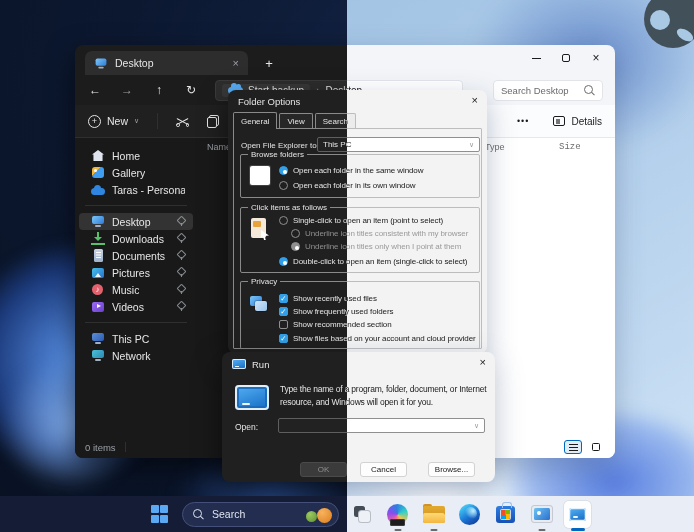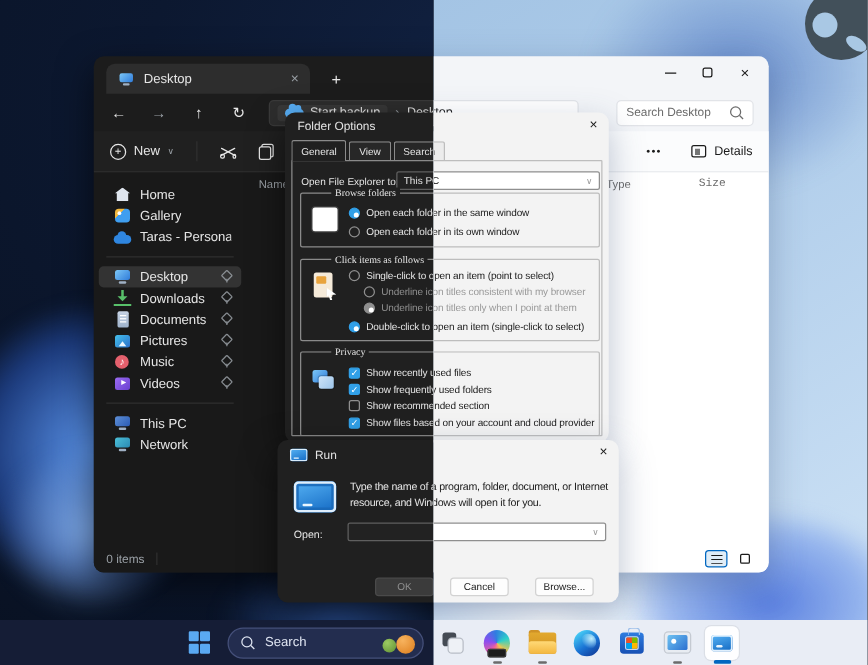--- a/index.html
+++ b/index.html
@@ -156,21 +156,21 @@
 
   
   .folder-options{position:absolute;left:228px;top:90px;width:259px;height:264px;border-radius:8px;background:var(--dlg);box-shadow:var(--shadow);z-index:3;font-size:8px;color:var(--dlg-text);}
   .fo-title{position:absolute;left:10px;top:6px;font-size:9.5px;}
   .fo-tabs{position:absolute;left:5px;top:22px;display:flex;gap:2px;align-items:flex-end;z-index:2;}
   .fo-tab{height:15px;padding:0 7px;display:flex;align-items:center;font-size:8px;color:var(--dlg-text);background:var(--tab-inactive);border:1px solid var(--group);border-bottom:none;border-radius:2px 2px 0 0;}
   .fo-tab.active{height:17px;background:var(--dlg);margin-bottom:-1px;}
   .fo-panel{position:absolute;left:5px;right:5px;top:38px;bottom:5px;border:1px solid var(--group);border-radius:1px;}
   .fo-label{position:absolute;left:13px;top:51px;}
   .group{position:absolute;left:12px;width:240px;border:1px solid var(--group);border-radius:2px;}
-  .legend{position:absolute;top:-5px;left:24px;background:var(--dlg);padding:0 3px;font-size:8px;line-height:1.2;font-family:Liberation Serif, serif;}
+  .legend{position:absolute;top:-5px;left:7px;background:var(--dlg);padding:0 3px;font-size:8px;line-height:1.2;}
   .opt{position:absolute;left:38px;display:flex;align-items:center;gap:5px;height:11px;white-space:nowrap;}
   .opt.indent{left:50px;}
   .opt .lbl{font-size:8px;letter-spacing:-.1px;color:var(--dlg-text);}
   .opt.disabled .lbl{color:var(--dlg-dim);}
   .r{width:9px;height:9px;border-radius:50%;border:1px solid var(--dlg-dim);position:relative;flex:none;}
   .opt.selected .r{background:var(--accent);border-color:var(--accent);}
   .opt.selected .r::after{content:"";position:absolute;left:2.5px;top:2.5px;width:4px;height:4px;border-radius:50%;background:#fff;}
   .opt.disabled .r{border-color:var(--dlg-dim);}
   .opt.disabled.selected .r{background:var(--dlg-dim);border-color:var(--dlg-dim);}
   .cb{width:9px;height:9px;border-radius:2px;border:1px solid var(--dlg-dim);display:flex;align-items:center;justify-content:center;flex:none;}

